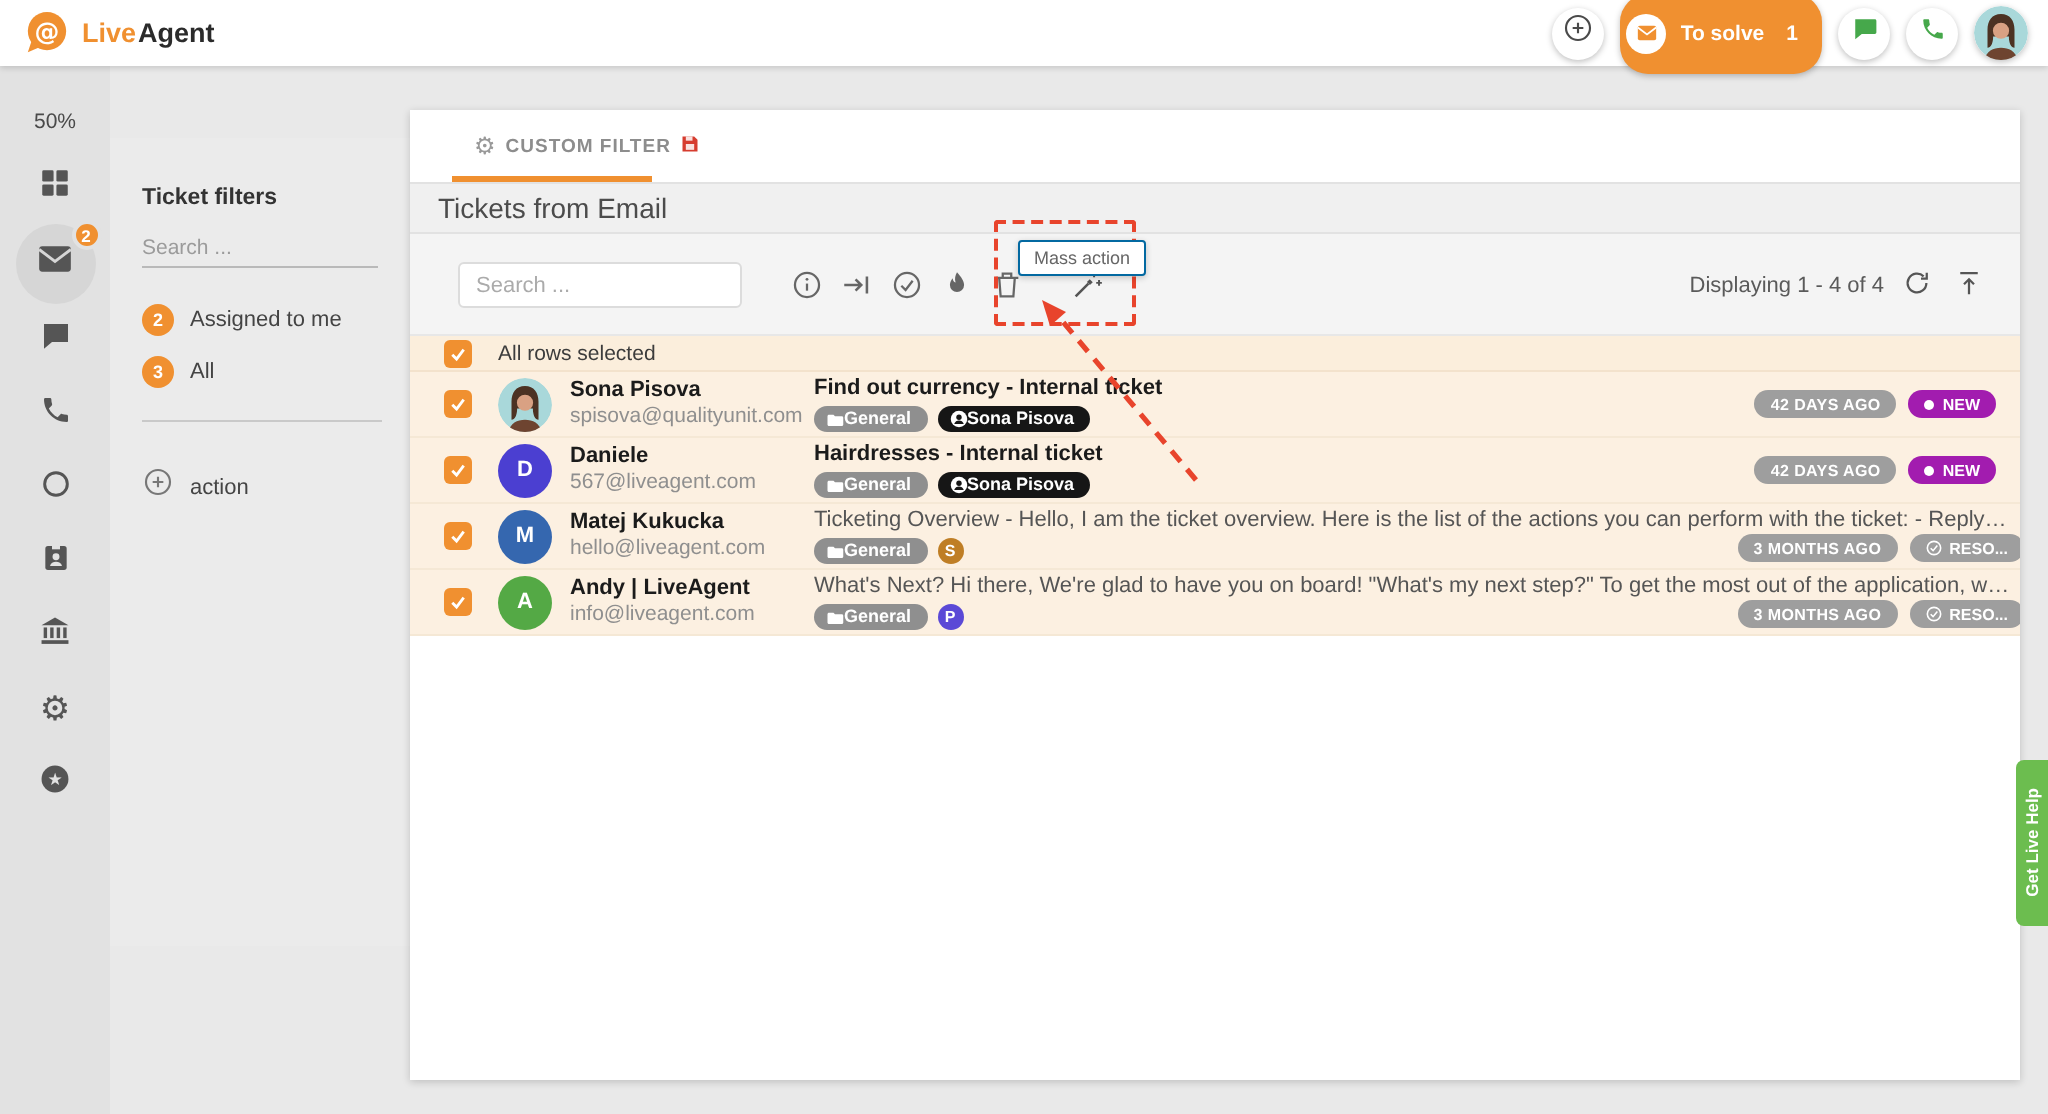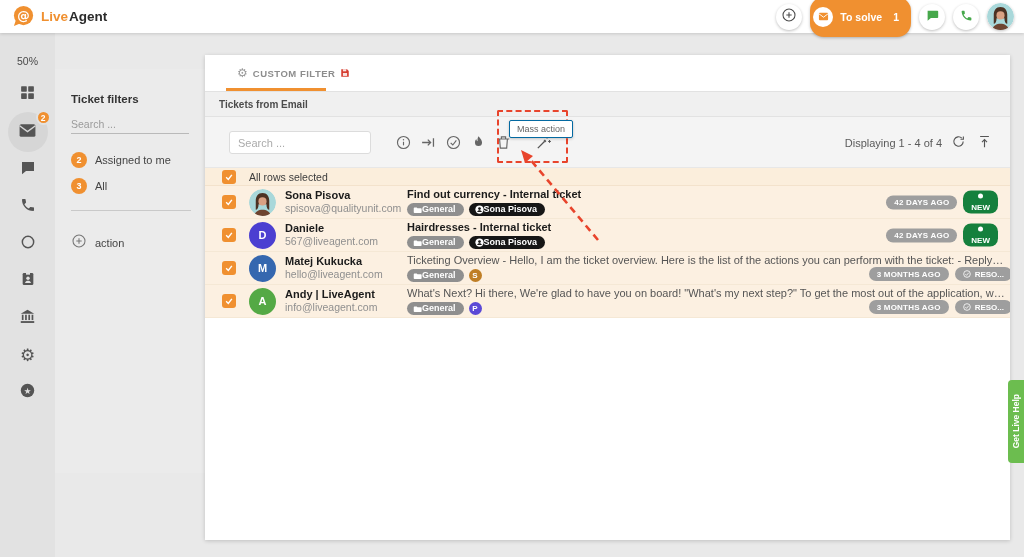--- a/index.html
+++ b/index.html
@@ -50,21 +50,21 @@
   .create-label { font-size:11px; color:#444; }
 
   
   .card { position:absolute; top:55px; left:205px; width:805px; height:485px; background:#fff;
     box-shadow:0 1px 4px rgba(0,0,0,.18); overflow:hidden; }
   .tabbar { height:37px; border-bottom:1px solid #e2e2e2; position:relative; background:#fff; }
   .tab { position:absolute; left:32px; top:0; height:36px; display:flex; align-items:center; gap:5px; cursor:pointer; }
   .tab-label { font-size:9.5px; font-weight:bold; color:#8d8d8d; letter-spacing:.5px; }
   .tab-underline { position:absolute; left:21px; bottom:0; width:100px; height:3px; background:#f09030; }
   .view-title-bar { height:25px; background:#f0f0f0; border-bottom:1px solid #e2e2e2; display:flex; align-items:center; padding-left:14px; }
-  .view-title { font-size:10px; color:#4c4c4c;font-weight:bold; }
+  .view-title { font-size:14px; color:#4c4c4c; }
 
   .toolbar { height:51px; background:#f4f4f4; border-bottom:1px solid #e7e7e7; position:relative; }
   .toolbar-search { position:absolute; left:24px; top:14px; width:142px; height:23px; background:#fff;
     border:1px solid #dcdcdc; border-radius:3px; font-size:11px; color:#444; padding:0 8px; outline:none;
     font-family:"Liberation Sans",sans-serif; }
   .toolbar-search::placeholder { color:#ababab; }
   .toolbar-icons { position:absolute; left:190px; top:17px; display:flex; gap:8px; }
   .tool-icon { width:17px; height:17px; cursor:pointer; }
   .wand-slot { margin-left:15px; }
   .displaying-wrap { position:absolute; right:16px; top:0; height:51px; display:flex; align-items:center; gap:9px; }
@@ -101,21 +101,21 @@
   .mini-badge { width:13px; height:13px; border-radius:50%; color:#fff; font-size:8px; font-weight:bold;
     display:flex; align-items:center; justify-content:center; }
   .mini-s { background:#bf7e25; } .mini-p { background:#5b49d6; }
   .badges-col { position:absolute; display:flex; align-items:center; gap:6px; }
   .badges-center { right:12px; top:50%; transform:translateY(-50%);margin-left:45px; }
   .badges-bottom { right:-2px; bottom:3px; }
   .time-pill { background:#9e9e9e; color:#fff; font-size:8px; font-weight:bold; letter-spacing:.2px;
     border-radius:8px; padding:2.5px 8px; white-space:nowrap; }
   .status-pill { display:inline-flex; align-items:center; gap:4px; color:#fff; font-size:8px; font-weight:bold;
     border-radius:8px; padding:2.5px 8px; white-space:nowrap; }
-  .status-new { background:#15803d;flex-direction:column; }
+  .status-new { background:#a21caf; }
   .status-res { background:#9e9e9e; }
   .new-dot { width:5px; height:5px; border-radius:50%; background:#fff; }
 
   
   .live-help { position:absolute; right:0; top:380px; width:16px; height:83px; background:#6cbd4f;
     border-radius:4px 0 0 4px; display:flex; align-items:center; justify-content:center; cursor:pointer; z-index:45; }
   .live-help span { writing-mode:vertical-rl; transform:rotate(180deg); color:#fff; font-size:8.5px; font-weight:bold; white-space:nowrap; }
 </style>
 </head>
 <body>

